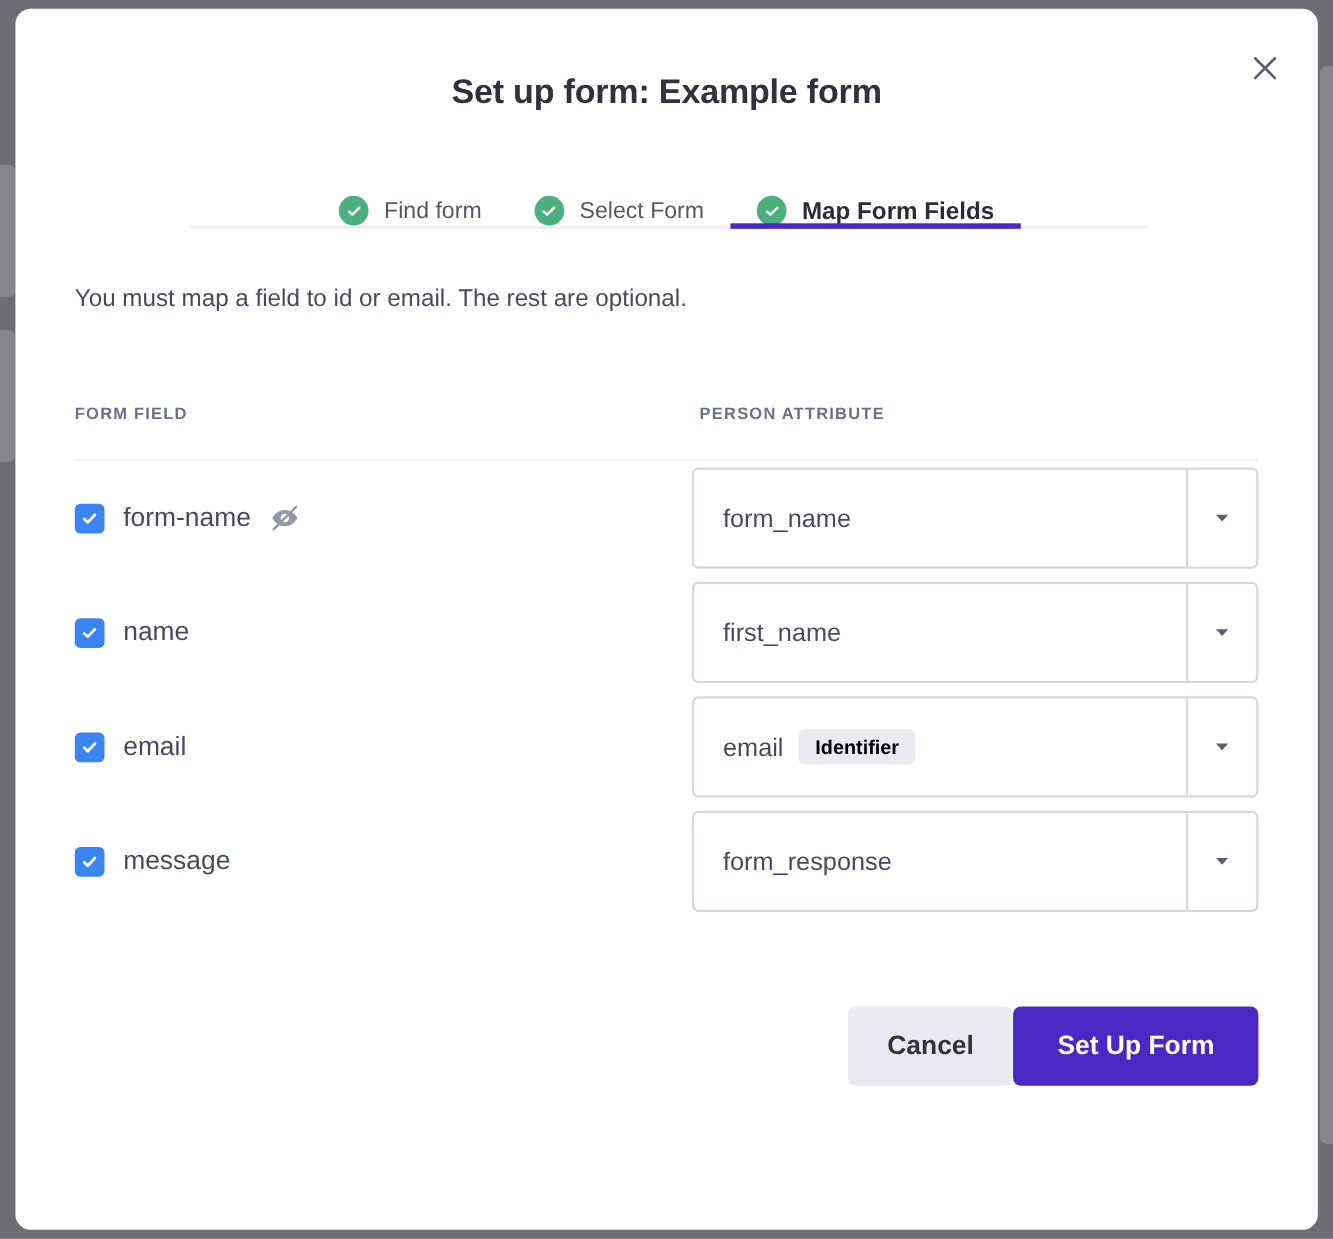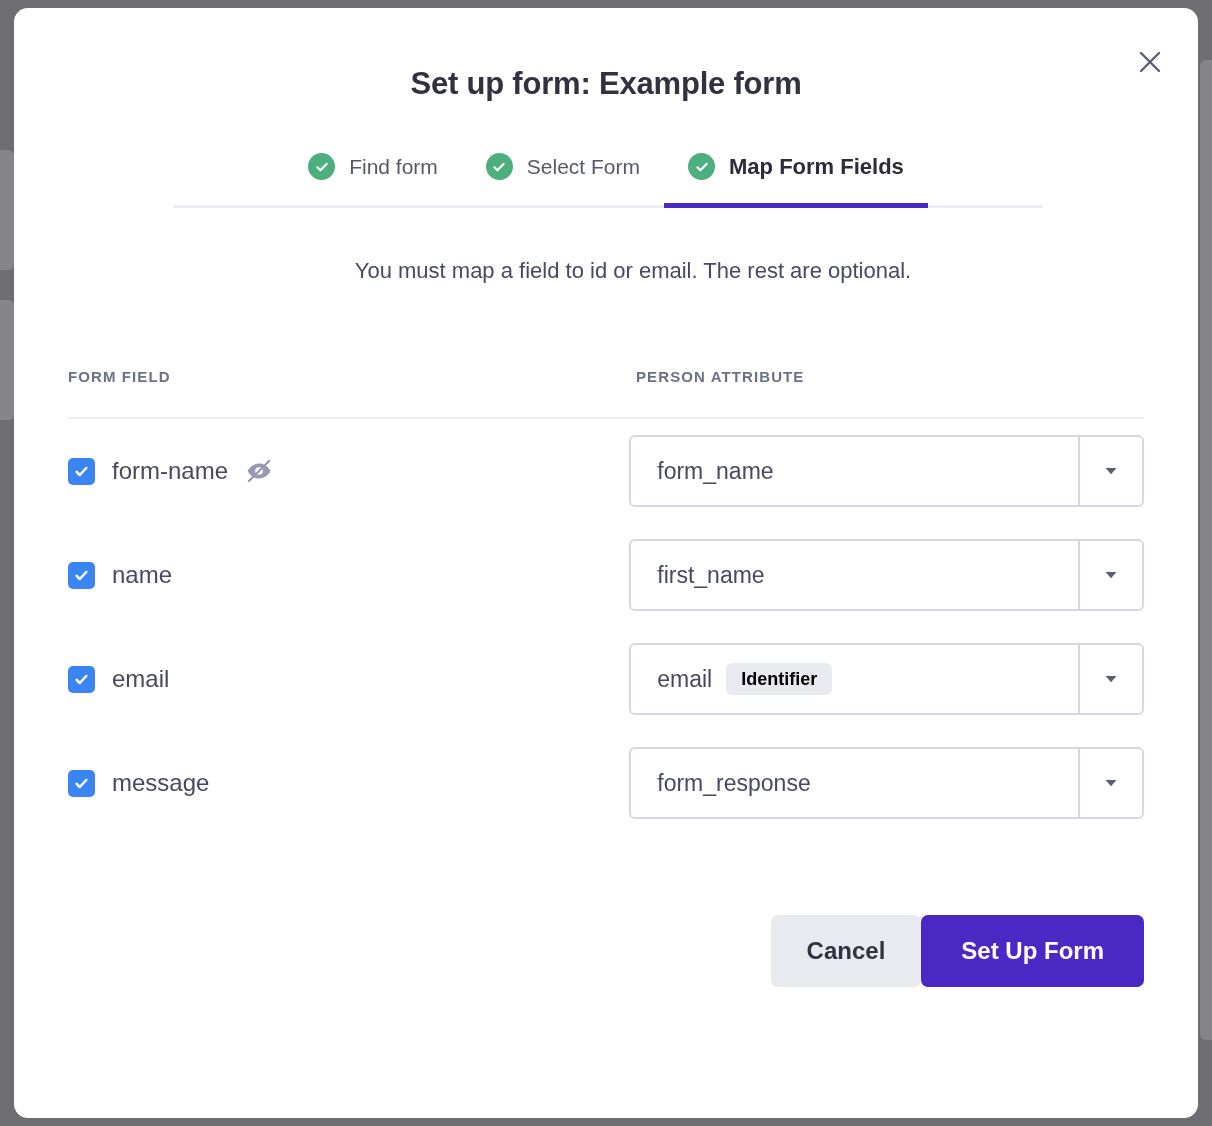--- a/index.html
+++ b/index.html
@@ -81,21 +81,21 @@
     left: 14px;
     right: 10px;
     bottom: 0;
     height: 3px;
     background: #eceef3;
   }
   .tab {
     display: flex;
     align-items: center;
     gap: 14px;
-    padding: 0 24px 28px 24px;
+    padding: 0 24px 3px 24px;
     position: relative;
     cursor: pointer;
     white-space: nowrap;
   }
   .tab-label {
     font-size: 21px;
     color: #55586b;
   }
   .tab.active .tab-label {
     color: #2c2b39;
@@ -119,21 +119,20 @@
     justify-content: center;
     flex: 0 0 auto;
   }
   .check-circle svg { display:block; }
 
   
   .intro {
     margin: 50px 0 0 54px;
     font-size: 22px;
     color: #474a5e;
-    text-align: center;
   }
 
   .col-heads {
     display: flex;
     margin: 84px 54px 0 54px;
     padding-bottom: 32px;
     border-bottom: 2px solid #f0f0f4;
   }
   .col-head {
     font-size: 15px;
@@ -174,21 +173,21 @@
   .field-label {
     font-size: 24px;
     color: #474a5e;
   }
   .hidden-eye { display: flex; align-items: center; color: #9499ad; }
   .hidden-eye svg { display: block; }
 
   
   .select {
     width: 538px;
-    height: 72px;
+    height: 92px;
     display: flex;
     border: 2px solid #d6d6e2;
     border-radius: 6px;
     background: #fff;
     cursor: pointer;
     overflow: hidden;
   }
   .select-value {
     flex: 1 1 auto;
     display: flex;

